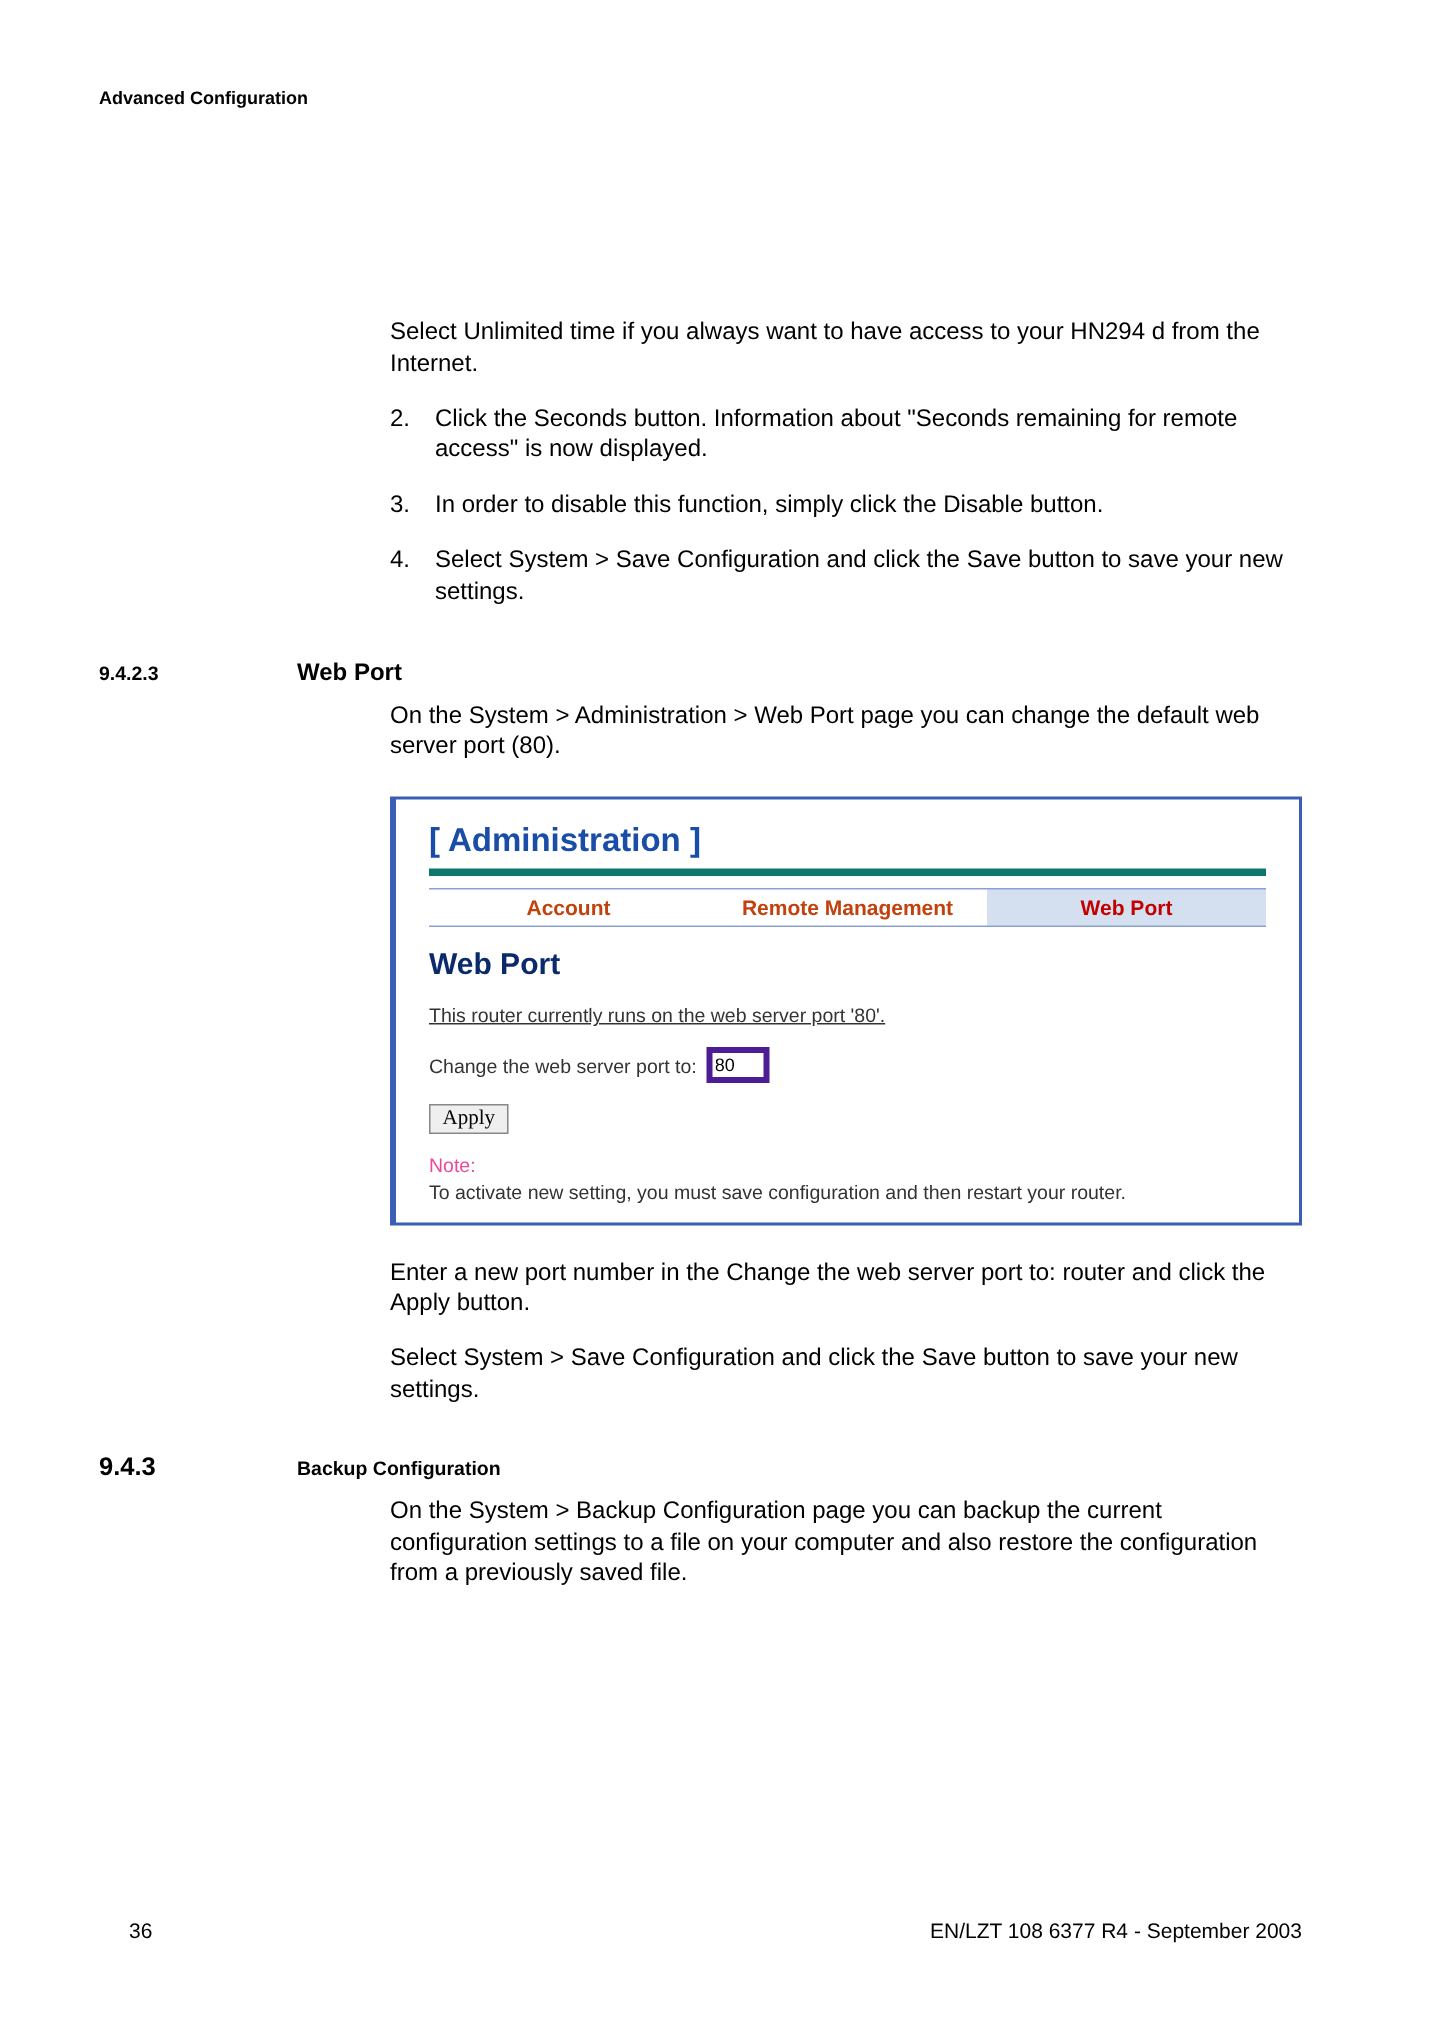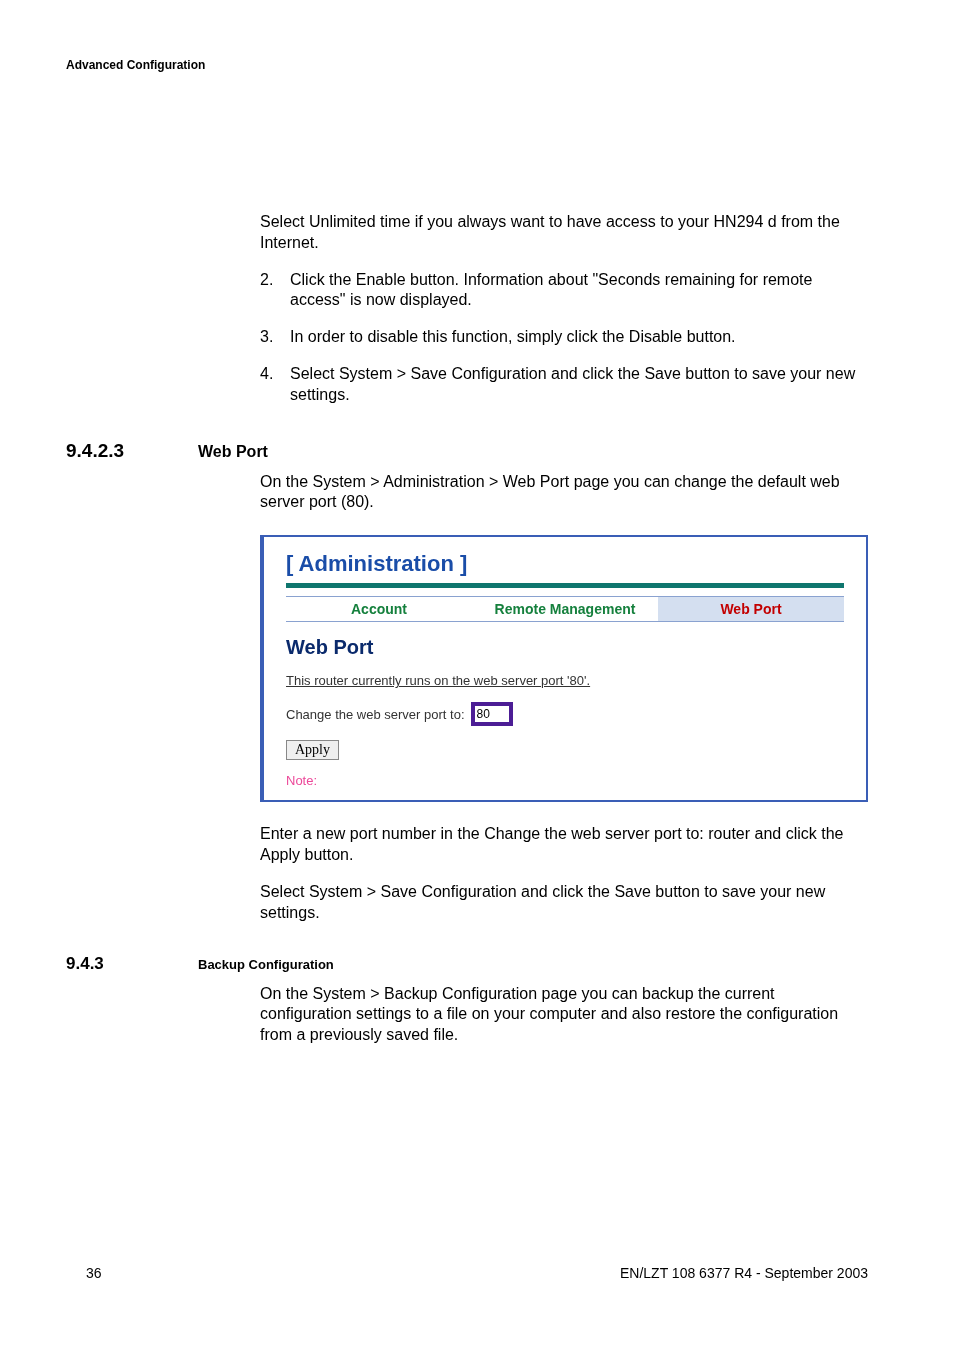--- a/index.html
+++ b/index.html
@@ -45,21 +45,21 @@
     left: 0;
   }
   .section-row {
     display: flex;
     align-items: baseline;
     margin-top: 34px;
     margin-bottom: 10px;
   }
   .section-num {
     width: 132px;
-    font-size: 19px;
+    font-size: 13px;
     font-weight: bold;
     flex-shrink: 0;
   }
   .section-title {
     font-size: 16px;
     font-weight: bold;
   }
   .section-row.big .section-num { font-size: 17px; }
   .section-row.big .section-title { font-size: 13px; }
   .screenshot {
@@ -84,21 +84,21 @@
     width: 100%;
   }
   .tabs-row .tab {
     flex: 1;
     padding: 4px 0;
     text-align: center;
     border-top: 1px solid #8aa2d0;
     border-bottom: 1px solid #8aa2d0;
     font-size: 14px;
     font-weight: bold;
-    color: #15803d;
+    color: #c2410c;
   }
   .tabs-row .tab.selected {
     background: #d4dff0;
     color: #c30000;
   }
   .web-port-h {
     margin-top: 14px;
     color: #0a2a6c;
     font-size: 20px;
     font-weight: bold;
@@ -121,21 +121,21 @@
     font-family: 'Times New Roman', serif;
     font-size: 14px;
     padding: 1px 8px;
     background: #efefef;
     border: 1px solid #888;
   }
   .note-line { margin-top: 12px; font-size: 13px; line-height: 1.4; }
   .note-line .lbl { font-weight: normal; color: #ec4899; margin-top: 47px; }
   .footer {
     position: absolute;
-    bottom: 70px;
+    bottom: 56px;
     left: 86px;
     right: 86px;
     display: flex;
     justify-content: space-between;
     font-size: 14px;
   }
   b { font-weight: normal; }
 </style>
 </head>
 <body>
@@ -144,21 +144,21 @@
   <div class="header">Advanced Configuration</div>
 
   <div class="content-indent">
     <p class="body-text">
       <span>Select </span><b>Unlimited time</b><span> if you always want to have access to your HN294 d from the Internet.</span>
     </p>
 
     <ol class="steps">
       <li>
         <span class="num">2.</span>
-        <span>Click the </span><b>Enable</b><span> button. Information about "Seconds remaining for remote access" is now displayed.</span>
+        <span>Click the </span><b>Seconds</b><span> button. Information about "Seconds remaining for remote access" is now displayed.</span>
       </li>
       <li>
         <span class="num">3.</span>
         <span>In order to disable this function, simply click the </span><b>Disable</b><span> button.</span>
       </li>
       <li>
         <span class="num">4.</span>
         <span>Select </span><b>System &gt; Save Configuration</b><span> and click the </span><b>Save</b><span> button to save your new settings.</span>
       </li>
     </ol>
@@ -184,20 +184,21 @@
         <div class="web-port-h">Web Port</div>
         <div class="sc-body">
           <p>This router currently runs on the web server port '80'.</p>
           <div class="port-line">
             <span>Change the web server port to:</span>
             <input class="port-input" value="80" style="">
           </div>
           <button class="apply-btn">Apply</button>
           <div class="note-line">
             <span class="lbl">Note:</span><br>
+            <span>To activate new setting, you must save configuration and then restart your router.</span>
           </div>
         </div>
       </div>
     </div>
 
     <p class="body-text" style="margin-top:22px">
       <span>Enter a new port number in the </span><b>Change the web server port to:</b><span> router and click the </span><b>Apply</b><span> button.</span>
     </p>
     <p class="body-text">
       <span>Select </span><b>System &gt; Save Configuration</b><span> and click the </span><b>Save</b><span> button to save your new settings.</span>

